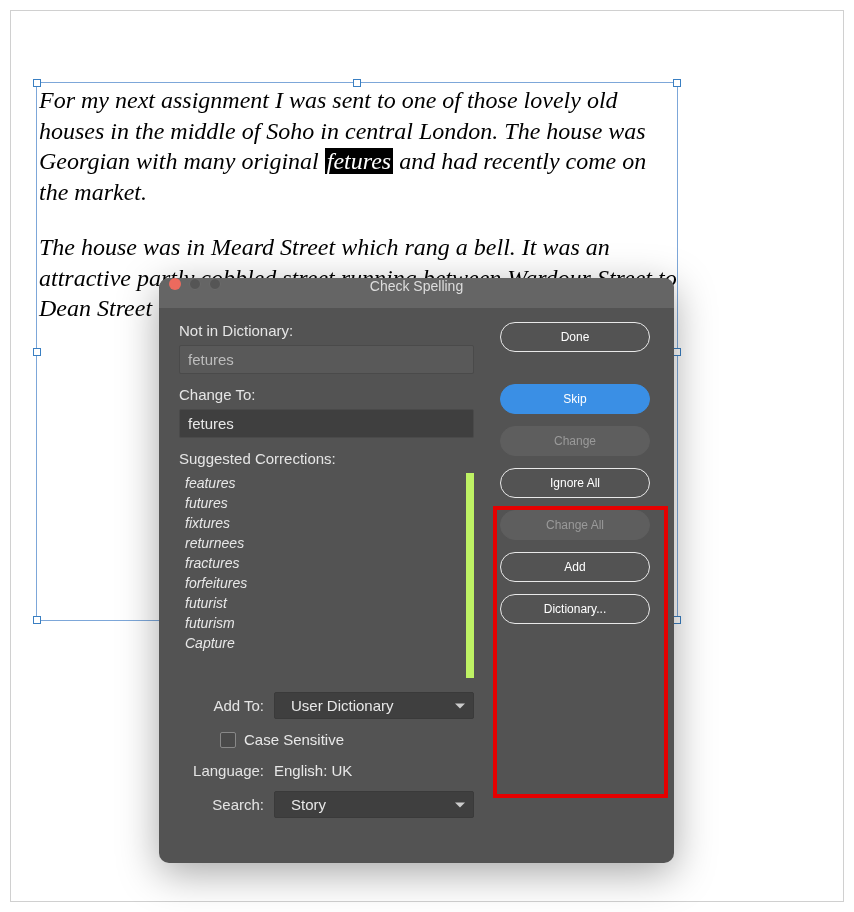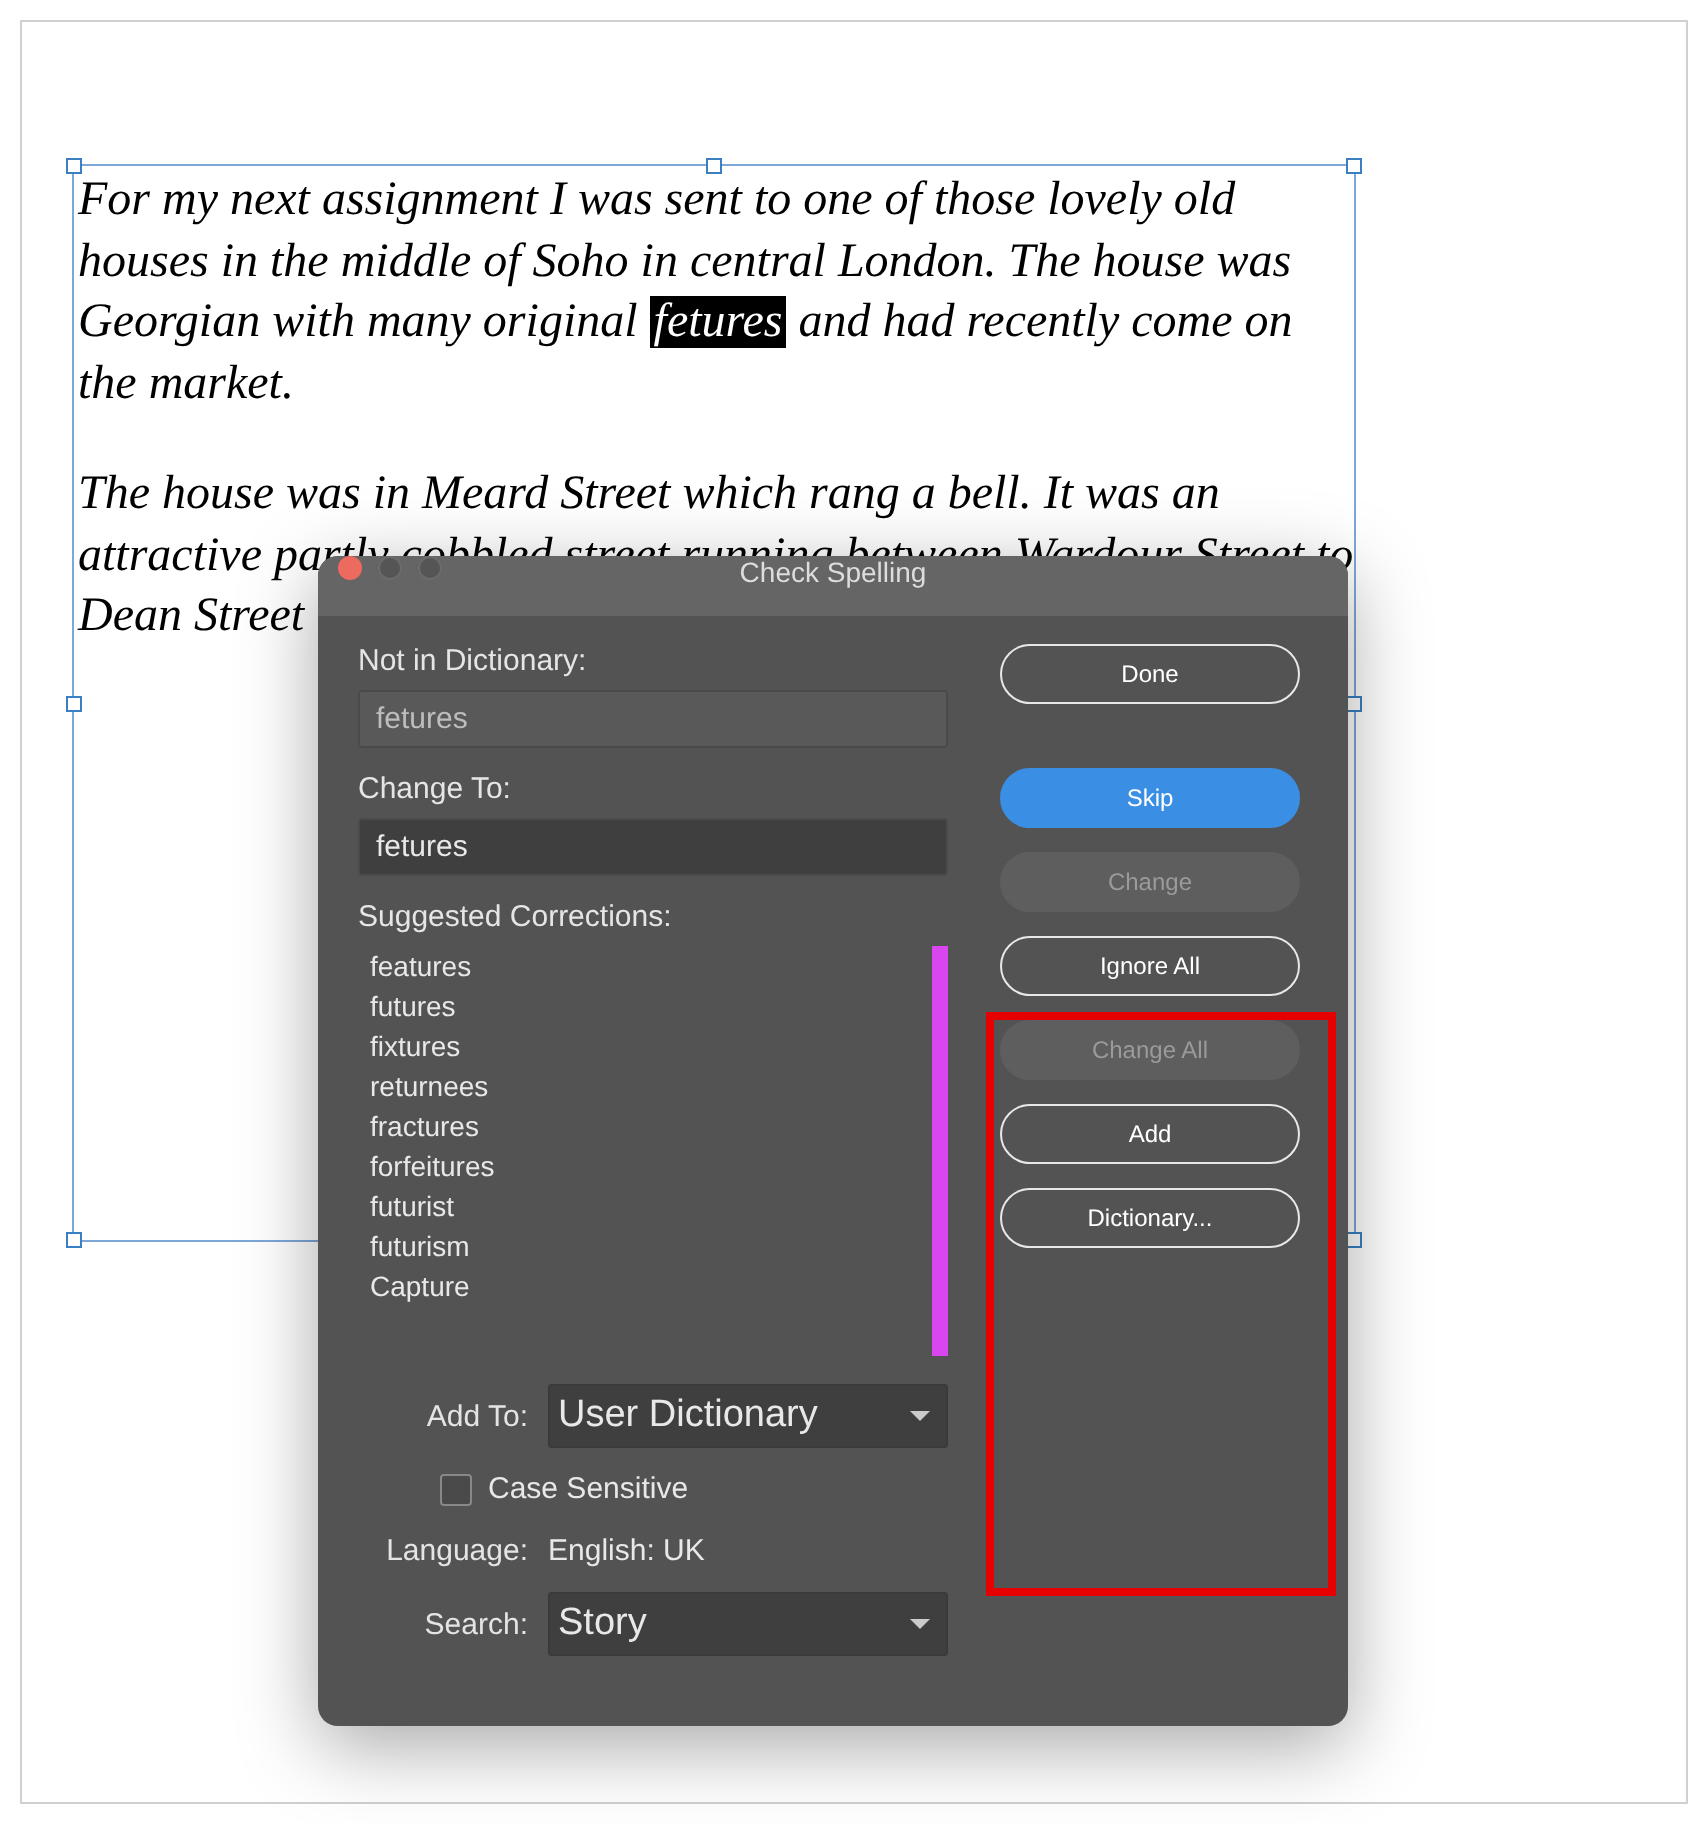--- a/index.html
+++ b/index.html
@@ -95,42 +95,43 @@
     border: 1px solid #4a4a4a;
     color: #bdbdbd;
     font-size: 15px;
     padding: 5px 8px;
     border-radius: 2px;
     margin-bottom: 12px;
   }
   .field { background: #3f3f3f; color: #e8e8e8; }
   .suggestions {
     background: #535353;
-    border-right: 8px solid #d946ef;
+    border-right: 8px solid #bef264;
     height: 205px;
     overflow: hidden;
     margin-bottom: 14px;
+    font-style: italic;
   }
   .suggestions .item {
     font-size: 14px;
     color: #e8e8e8;
     padding: 2px 6px;
   }
   .row-form {
     display: flex; align-items: center; gap: 10px; margin-bottom: 12px;
   }
   .row-form .rlabel { width: 85px; text-align: right; color: #e4e4e4; font-size: 15px; }
   .select {
     flex: 1;
     background: #3f3f3f;
     border: 1px solid #3a3a3a;
     color: #e8e8e8;
-    padding: 4px 26px 4px 4px;
+    padding: 4px 26px 4px 16px;
     border-radius: 2px;
-    font-size: 19px;
+    font-size: 15px;
     position: relative;
   }
   .select .caret {
     position: absolute; right: 8px; top: 50%; transform: translateY(-50%);
     width: 0; height: 0;
     border-left: 5px solid transparent;
     border-right: 5px solid transparent;
     border-top: 5px solid #ccc;
   }
   .checkbox-row {

